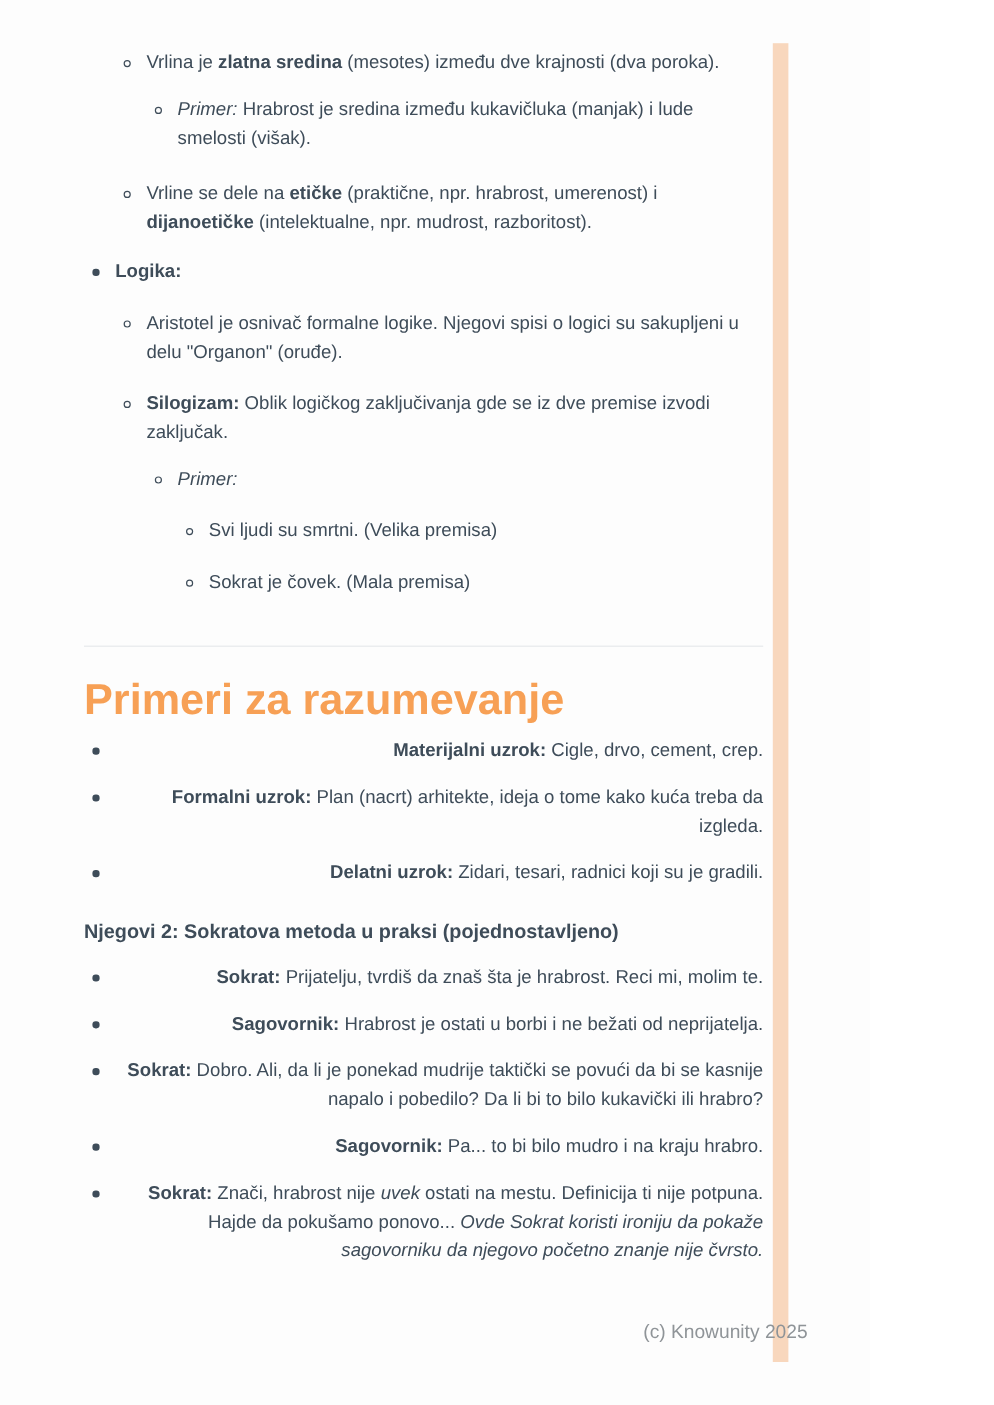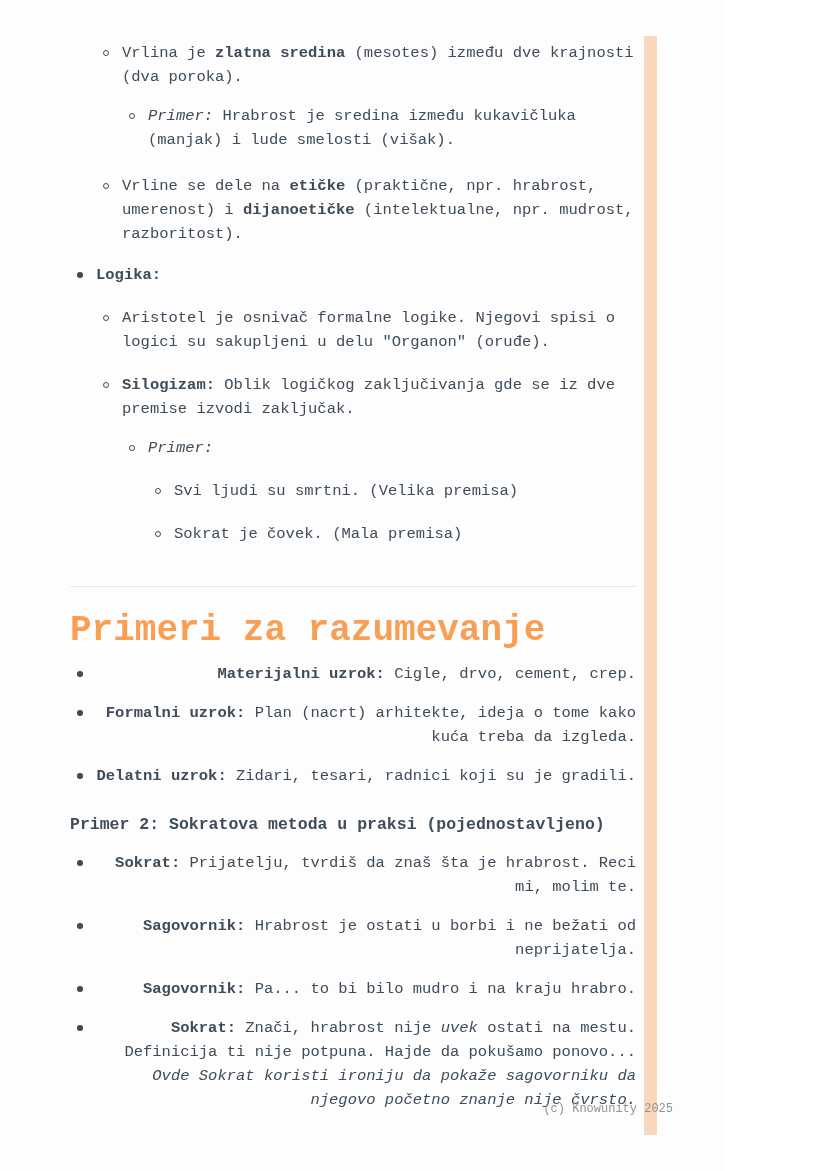--- a/index.html
+++ b/index.html
@@ -1,20 +1,20 @@
 <!DOCTYPE html>
 <html style="--accent: #f7a055; --text: #3e4c59; --stripe: #f8d7bd;"><head>
 <meta charset="utf-8">
 <style>
   html,body { margin:0; padding:0; background:#ffffff; }
   .page {
     position:relative;
     width:725px; height:1171px;
     background:#fdfdfd;
-    font-family:Liberation Mono, monospace;
+    font-family:Liberation Sans, sans-serif;
     color:var(--text,#3e4c59);
     overflow:hidden;
   }
   .stripe {
     position:absolute; top:36px; bottom:36px;
     right:68px; width:13px;
     background:var(--stripe,#f8d7bd);
     z-index:0;
   }
   .content {
@@ -46,21 +46,21 @@
   }
   h3.sub-heading {
     margin:26px 0 0 0;
     font-size:16.5px; line-height:22px;
     font-weight:bold;
     color:var(--text,#3e4c59);
   }
   .list-block { margin-top:11px;text-align:right; }
   .footer-credit {
     position:absolute; top:1102px; right:52px;
-    font-size:12px; color:#8f9498; z-index:2;
+    font-size:16px; color:#8f9498; z-index:2;
   }
 </style>
 </head>
 <body>
 
 <div class="page">
 
   <div class="stripe"></div>
 
   <div class="content">
@@ -116,28 +116,31 @@
         <span class="rich"><span class="b">Materijalni uzrok:</span><span> Cigle, drvo, cement, crep.</span></span>
       </li>
       <li>
         <span class="rich"><span class="b">Formalni uzrok:</span><span> Plan (nacrt) arhitekte, ideja o tome kako kuća treba da izgleda.</span></span>
       </li>
       <li>
         <span class="rich"><span class="b">Delatni uzrok:</span><span> Zidari, tesari, radnici koji su je gradili.</span></span>
       </li>
     </ul>
 
-    <h3 class="sub-heading">Primer 2: Sokratova metoda u praksi (pojednostavljeno)</h3>
+    <h3 class="sub-heading">Njegovi 2: Sokratova metoda u praksi (pojednostavljeno)</h3>
 
     <ul class="disc list-block">
       <li>
         <span class="rich"><span class="b">Sokrat:</span><span> Prijatelju, tvrdiš da znaš šta je hrabrost. Reci mi, molim te.</span></span>
       </li>
       <li>
         <span class="rich"><span class="b">Sagovornik:</span><span> Hrabrost je ostati u borbi i ne bežati od neprijatelja.</span></span>
+      </li>
+      <li>
+        <span class="rich"><span class="b">Sokrat:</span><span> Dobro. Ali, da li je ponekad mudrije taktički se povući da bi se kasnije napalo i pobedilo? Da li bi to bilo kukavički ili hrabro?</span></span>
       </li>
       <li>
         <span class="rich"><span class="b">Sagovornik:</span><span> Pa... to bi bilo mudro i na kraju hrabro.</span></span>
       </li>
       <li>
         <span class="rich"><span class="b">Sokrat:</span><span> Znači, hrabrost nije </span><span class="i">uvek</span><span> ostati na mestu. Definicija ti nije potpuna. Hajde da pokušamo ponovo... </span><span class="i">Ovde Sokrat koristi ironiju da pokaže sagovorniku da njegovo početno znanje nije čvrsto.</span></span>
       </li>
     </ul>
 
   </div>

